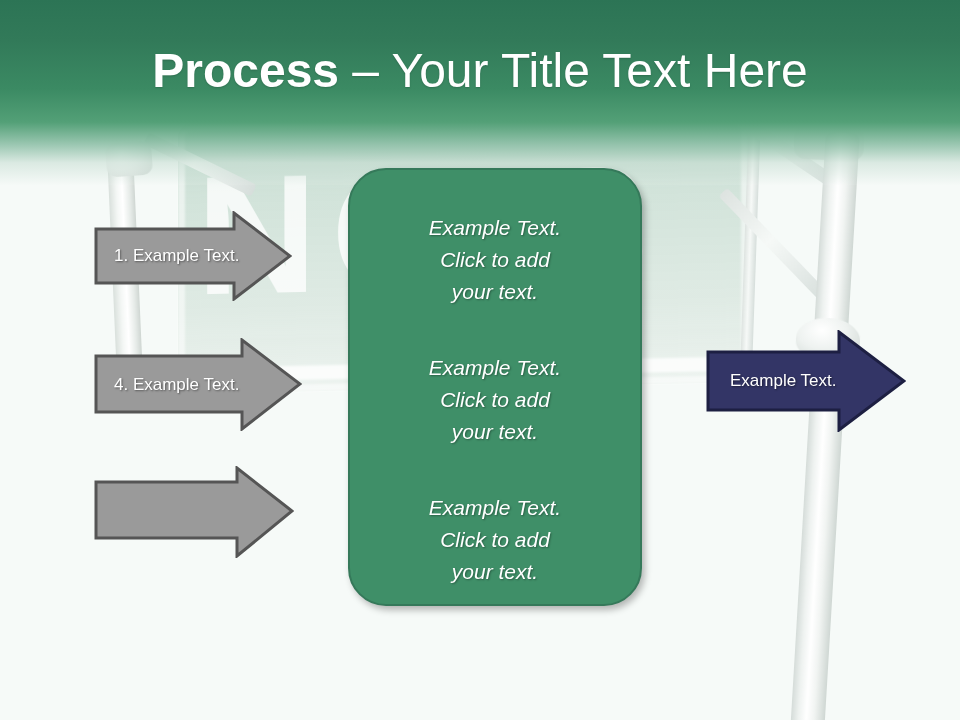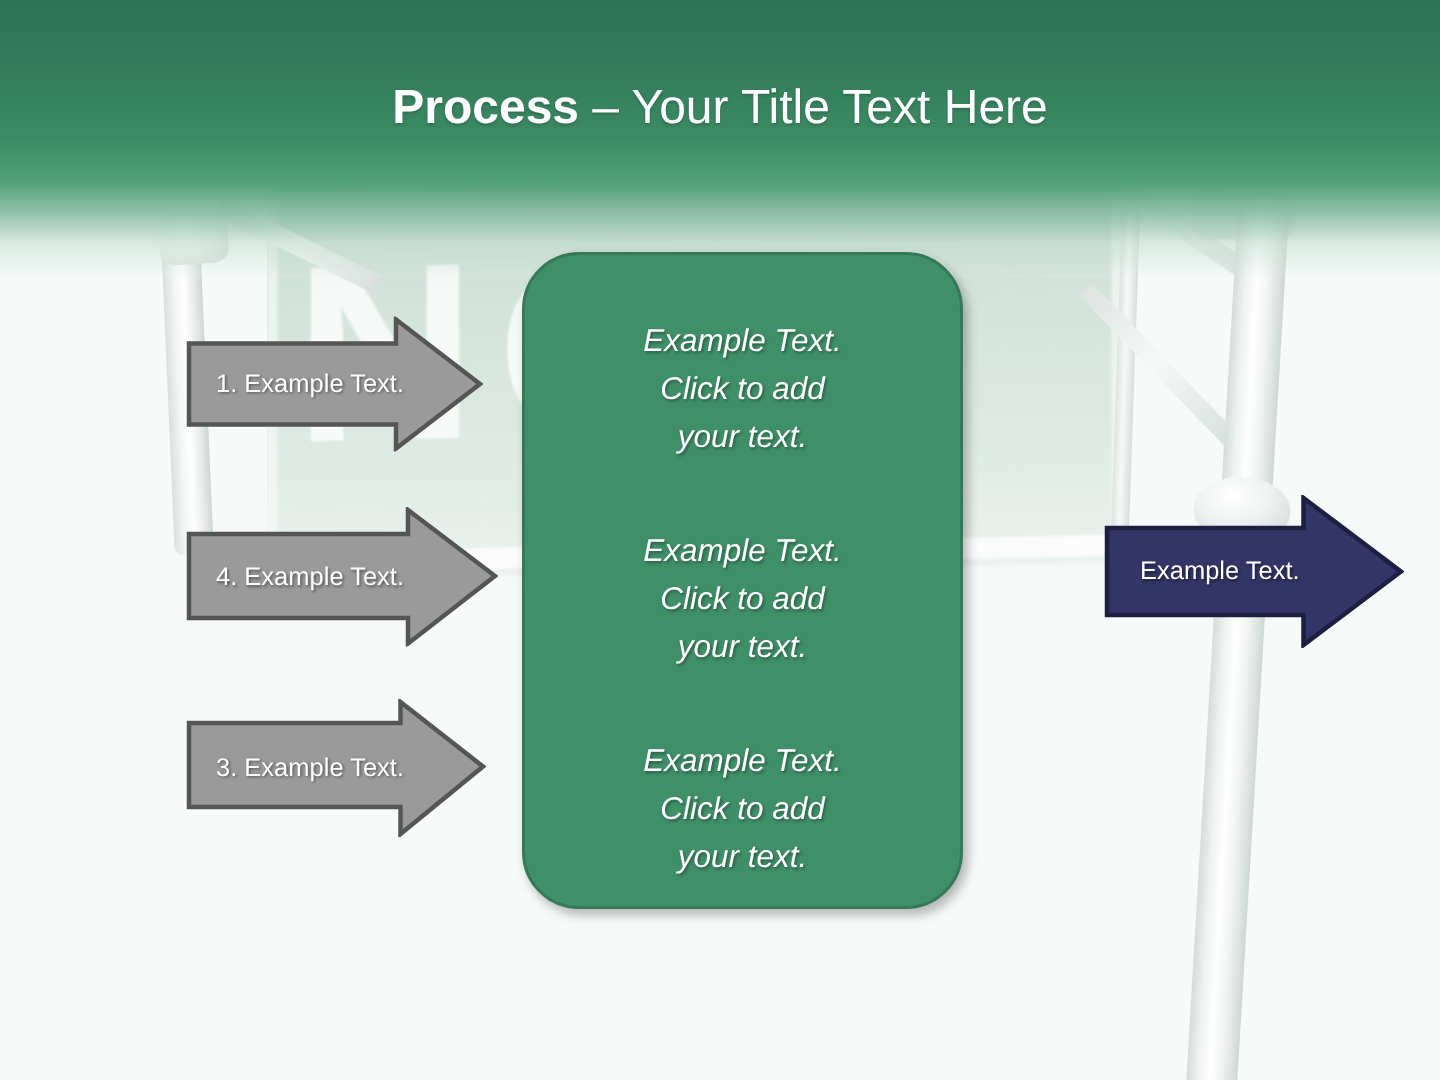--- a/index.html
+++ b/index.html
@@ -172,35 +172,34 @@
   }
 
   
   .title {
     position: absolute;
     left: 0;
     top: 48px;
     width: 960px;
     text-align: center;
     color: #ffffff;
-    font-size: 32px;
+    font-size: 48px;
     line-height: 46px;
     white-space: nowrap;
     text-shadow: 0 1px 2px rgba(0,0,0,0.18);
   }
   .title .strong { font-weight: 700; }
   .title .light  { font-weight: 400; }
 
   
   .arrow {
     position: absolute;
     display: flex;
     align-items: center;
     box-sizing: border-box;
-    margin-left: 30px;
   }
   .arrow .shape {
     position: absolute;
     inset: 0;
   }
   .arrow .label {
     position: relative;
     z-index: 2;
     color: #ffffff;
     font-size: 17px;
@@ -290,21 +289,20 @@
     <svg class="shape" viewBox="0 0 208 93" preserveAspectRatio="none">
       <polygon points="2,18 148,18 148,2 206,46 148,91 148,74 2,74" fill="#9a9a9a" stroke="#555555" stroke-width="3" stroke-linejoin="miter"></polygon>
     </svg>
     <span class="label">4. Example Text.</span>
   </div>
 
   <div class="arrow arrow-gray arrow-3">
     <svg class="shape" viewBox="0 0 200 92" preserveAspectRatio="none">
       <polygon points="2,16 143,16 143,2 198,45 143,90 143,72 2,72" fill="#9a9a9a" stroke="#555555" stroke-width="3" stroke-linejoin="miter"></polygon>
     </svg>
-    <span class="label">3. Example Text.</span>
   </div>
 
   <div class="green-panel">
     <div class="panel-block">Example Text.
 Click  to add
 your text.</div>
     <div class="panel-block">Example Text.
 Click  to add
 your text.</div>
     <div class="panel-block">Example Text.

